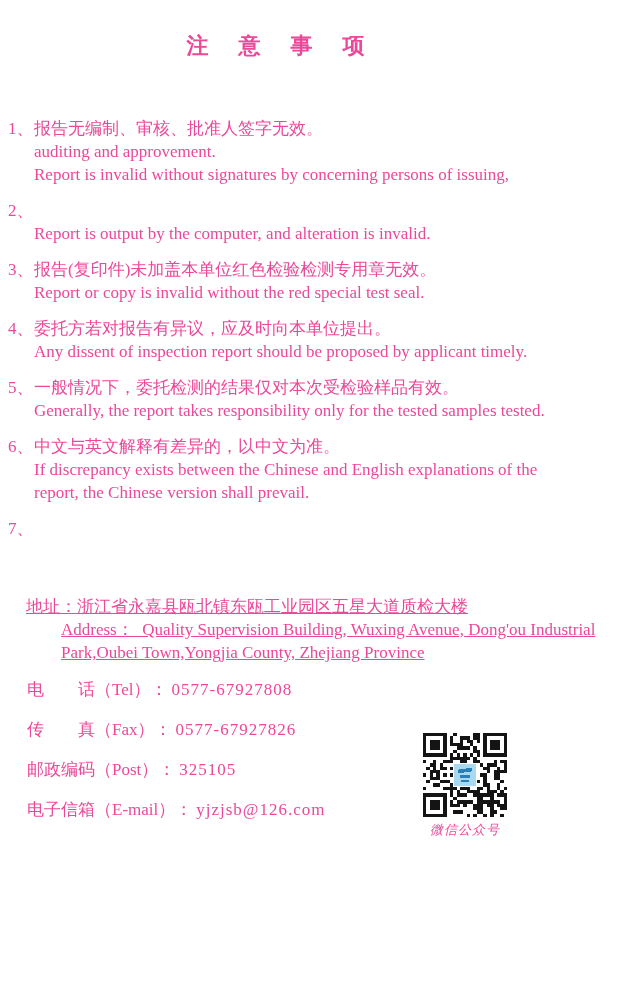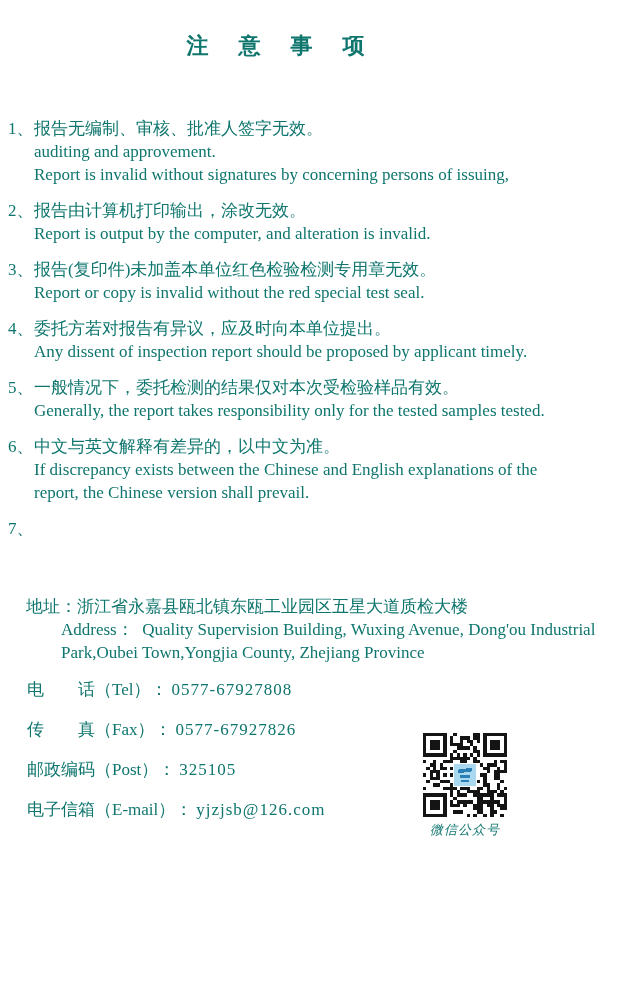--- a/index.html
+++ b/index.html
@@ -1,21 +1,21 @@
 <!DOCTYPE html>
 <html><head>
 <meta charset="utf-8">
 <style>
   html, body { margin: 0; padding: 0; background: #ffffff; }
   .page {
     position: relative;
     width: 623px;
     height: 1000px;
     background: #ffffff;
-    color: #0f766e;
+    color: #ec4899;
     font-family: "Liberation Serif", "DejaVu Serif", serif;
     overflow: hidden;
   }
   .content { margin-left: 8px; width: 535px; }
 
   .title-zh {
     margin: 32px 0 0 0;
     font-size: 22px;
     font-weight: bold;
     line-height: 28px;
@@ -33,21 +33,21 @@
   }
 
   .notes { margin-top: 57px; }
   .note { margin-bottom: 13px; }
   .zh-row { display: flex; font-size: 17px; line-height: 23px; }
   .num { flex: 0 0 26px; }
   .zh { white-space: pre; }
   .en { margin-left: 26px; }
   .en-line { font-size: 17px; line-height: 23px; white-space: pre; }
 
-  .address { margin-top: 55px; margin-left: 18px; }
+  .address { margin-top: 55px; margin-left: 18px; text-decoration: underline; }
   .address .zh-line { font-size: 17px; line-height: 23px; white-space: pre; }
   .address .en-line { font-size: 17px; line-height: 23px; white-space: pre; margin-left: 35px; }
 
   .contact { margin-top: 16px; margin-left: 19px; }
   .contact-row { font-size: 17px; line-height: 20px; margin-bottom: 20px; white-space: pre; }
   .contact-value { letter-spacing: 1px; margin-left: 4px; }
 
   .qr-wrap { position: absolute; left: 423px; top: 733px; width: 84px; font-style: italic; }
   .qr { width: 84px; height: 84px; }
   .qr-caption {
@@ -75,21 +75,20 @@
         </div>
         <div class="en">
           <div class="en-line">auditing and approvement.</div>
           <div class="en-line">Report is invalid without signatures by concerning persons of issuing,</div>
         </div>
       </div>
 
       <div class="note">
         <div class="zh-row">
           <span class="num">2、</span>
-          <span class="zh">报告由计算机打印输出，涂改无效。</span>
         </div>
         <div class="en">
           <div class="en-line">Report is output by the computer, and alteration is invalid.</div>
         </div>
       </div>
 
       <div class="note">
         <div class="zh-row">
           <span class="num">3、</span>
           <span class="zh">报告(复印件)未加盖本单位红色检验检测专用章无效。</span>

